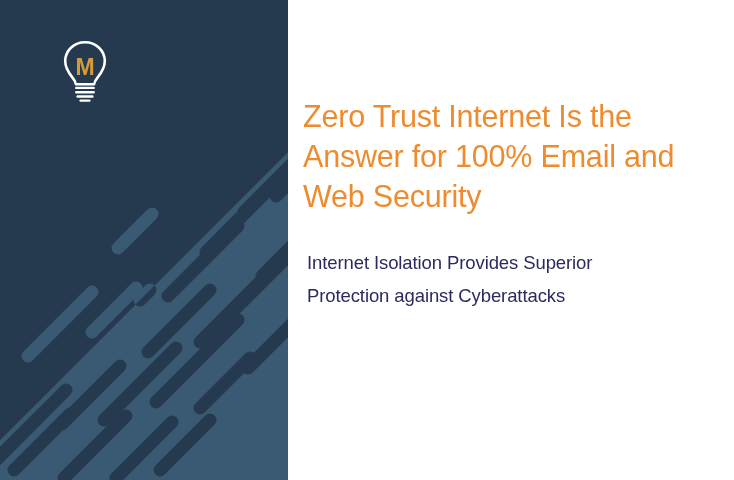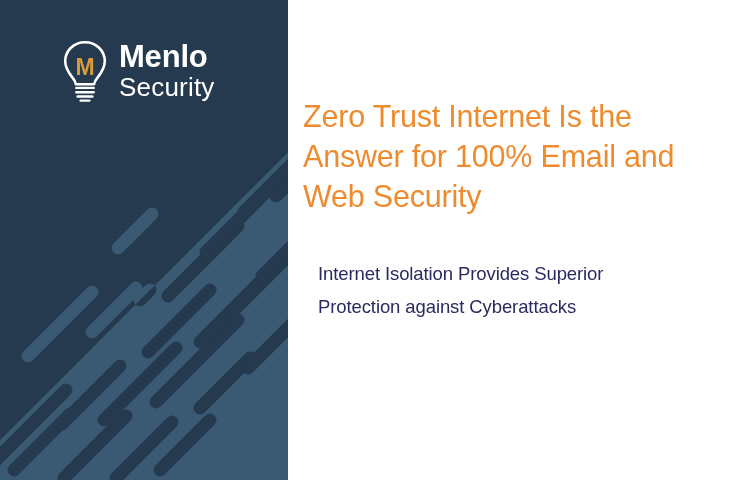--- a/index.html
+++ b/index.html
@@ -103,21 +103,21 @@
     font-weight: normal;
     line-height: 1.31;
     letter-spacing: -0.2px;
   }
 
   .subhead {
     position: absolute;
     top: 243px;
     left: 0;
     width: 370px;
-    margin: 15px;
+    margin: 4px;
     color: #2a2a5e;
     font-size: 18.5px;
     font-weight: normal;
     line-height: 1.78;
     letter-spacing: -0.1px;
   }
 </style>
 </head>
 <body>
 
@@ -204,24 +204,20 @@
 
         <g stroke="#ffffff" stroke-width="2.4" stroke-linecap="round">
           <line x1="16.3" y1="48.9" x2="33.7" y2="48.9"></line>
           <line x1="16.3" y1="53.2" x2="33.7" y2="53.2"></line>
           <line x1="17.6" y1="57.5" x2="32.4" y2="57.5"></line>
           <line x1="20.6" y1="61.6" x2="29.4" y2="61.6"></line>
         </g>
 
         <text x="25" y="35.5" text-anchor="middle" font-family="Liberation Sans, sans-serif" font-size="23" font-weight="bold" fill="#d89b3a">M</text>
       </svg>
-      <div class="logo-words">
-        <span class="logo-menlo">Menlo</span>
-        <span class="logo-security">Security</span>
-      </div>
     </div>
   </div>
 
   <div class="content">
     <h1 class="headline">Zero Trust Internet Is the Answer for 100% Email and Web Security</h1>
     <p class="subhead">Internet Isolation Provides Superior Protection against Cyberattacks</p>
   </div>
 
 </div>
 

